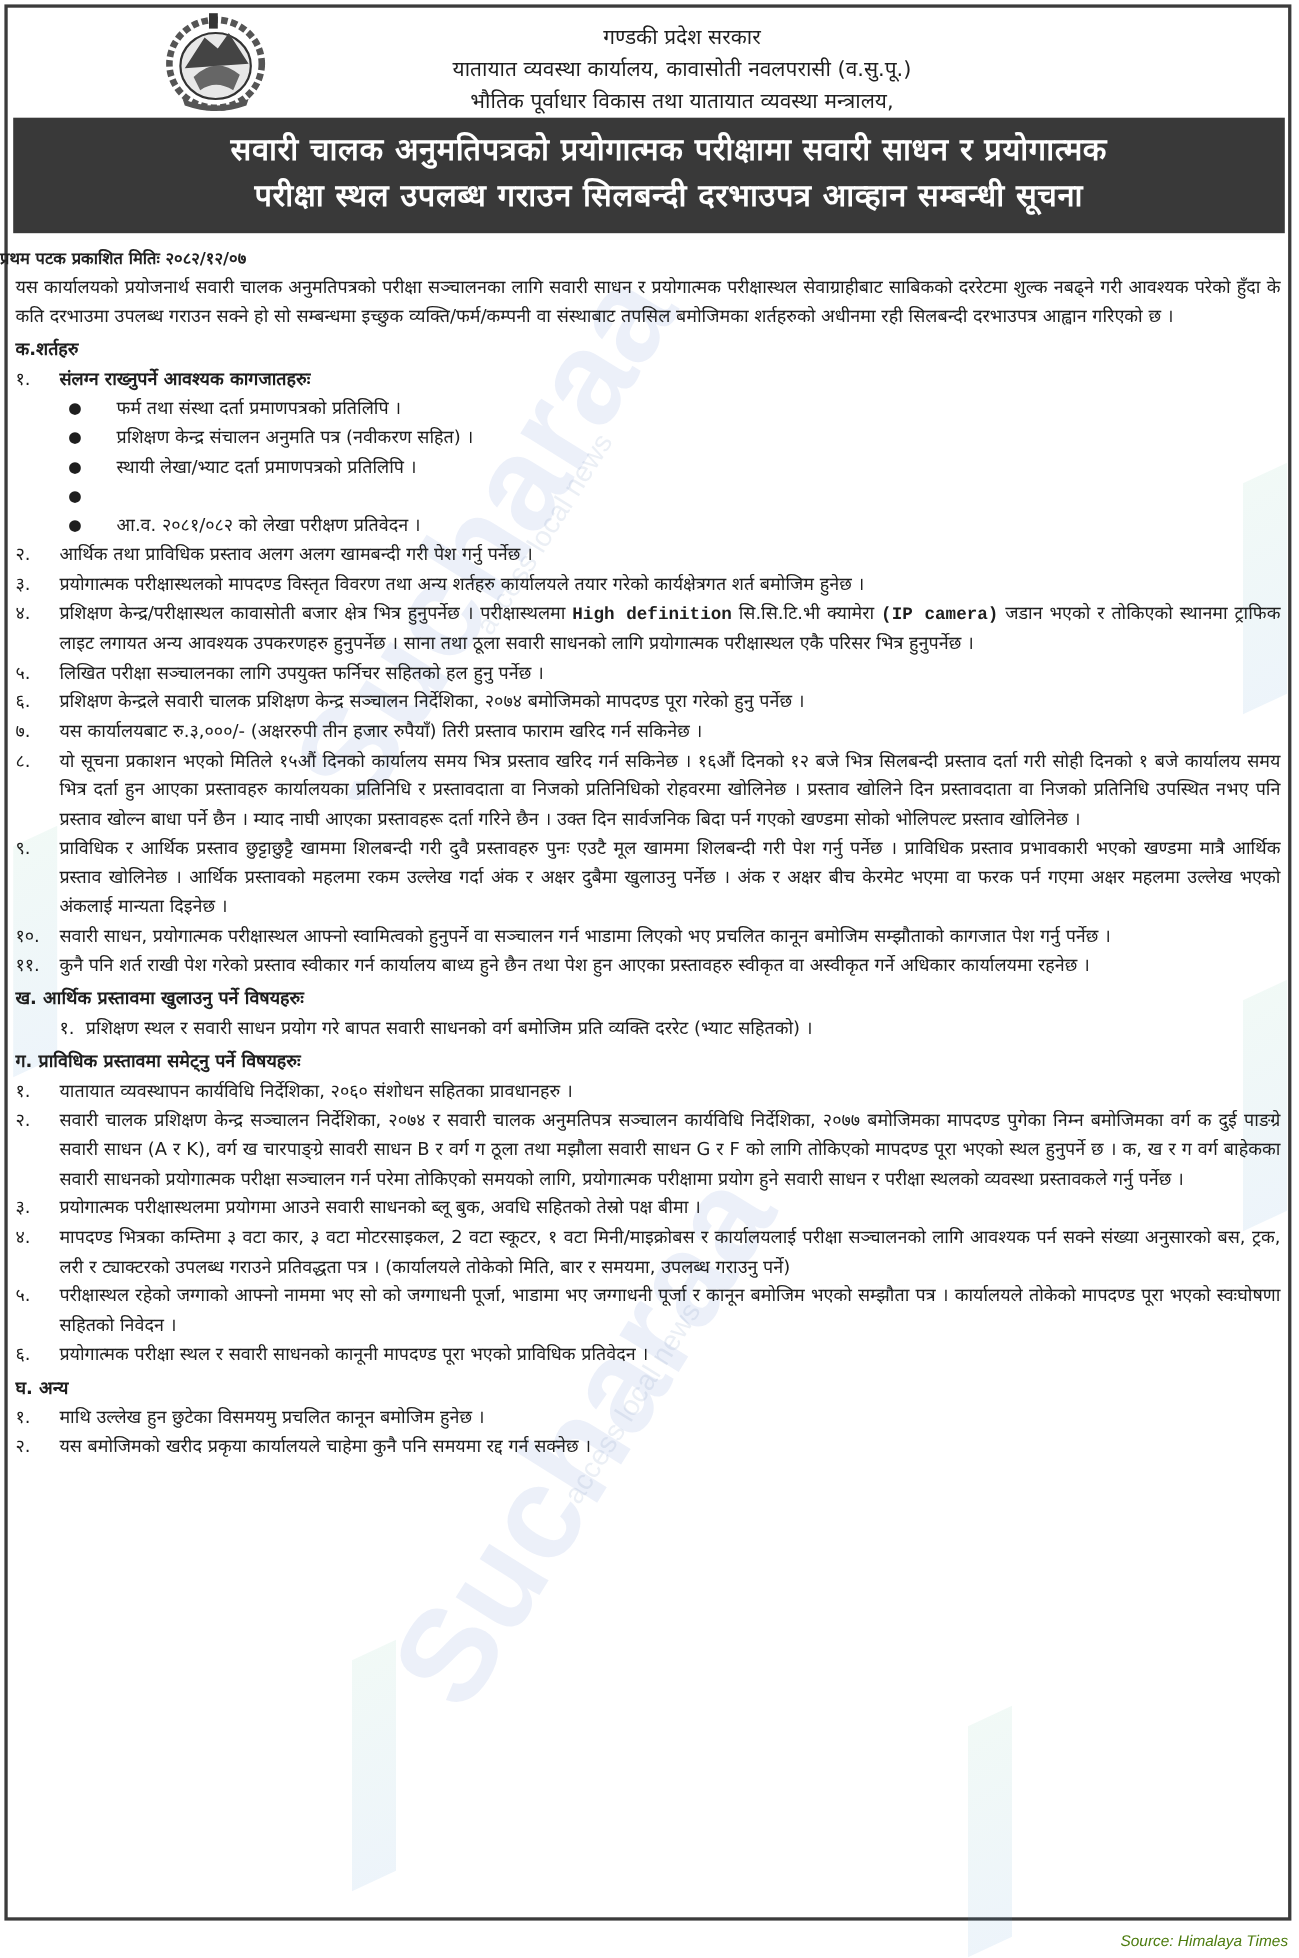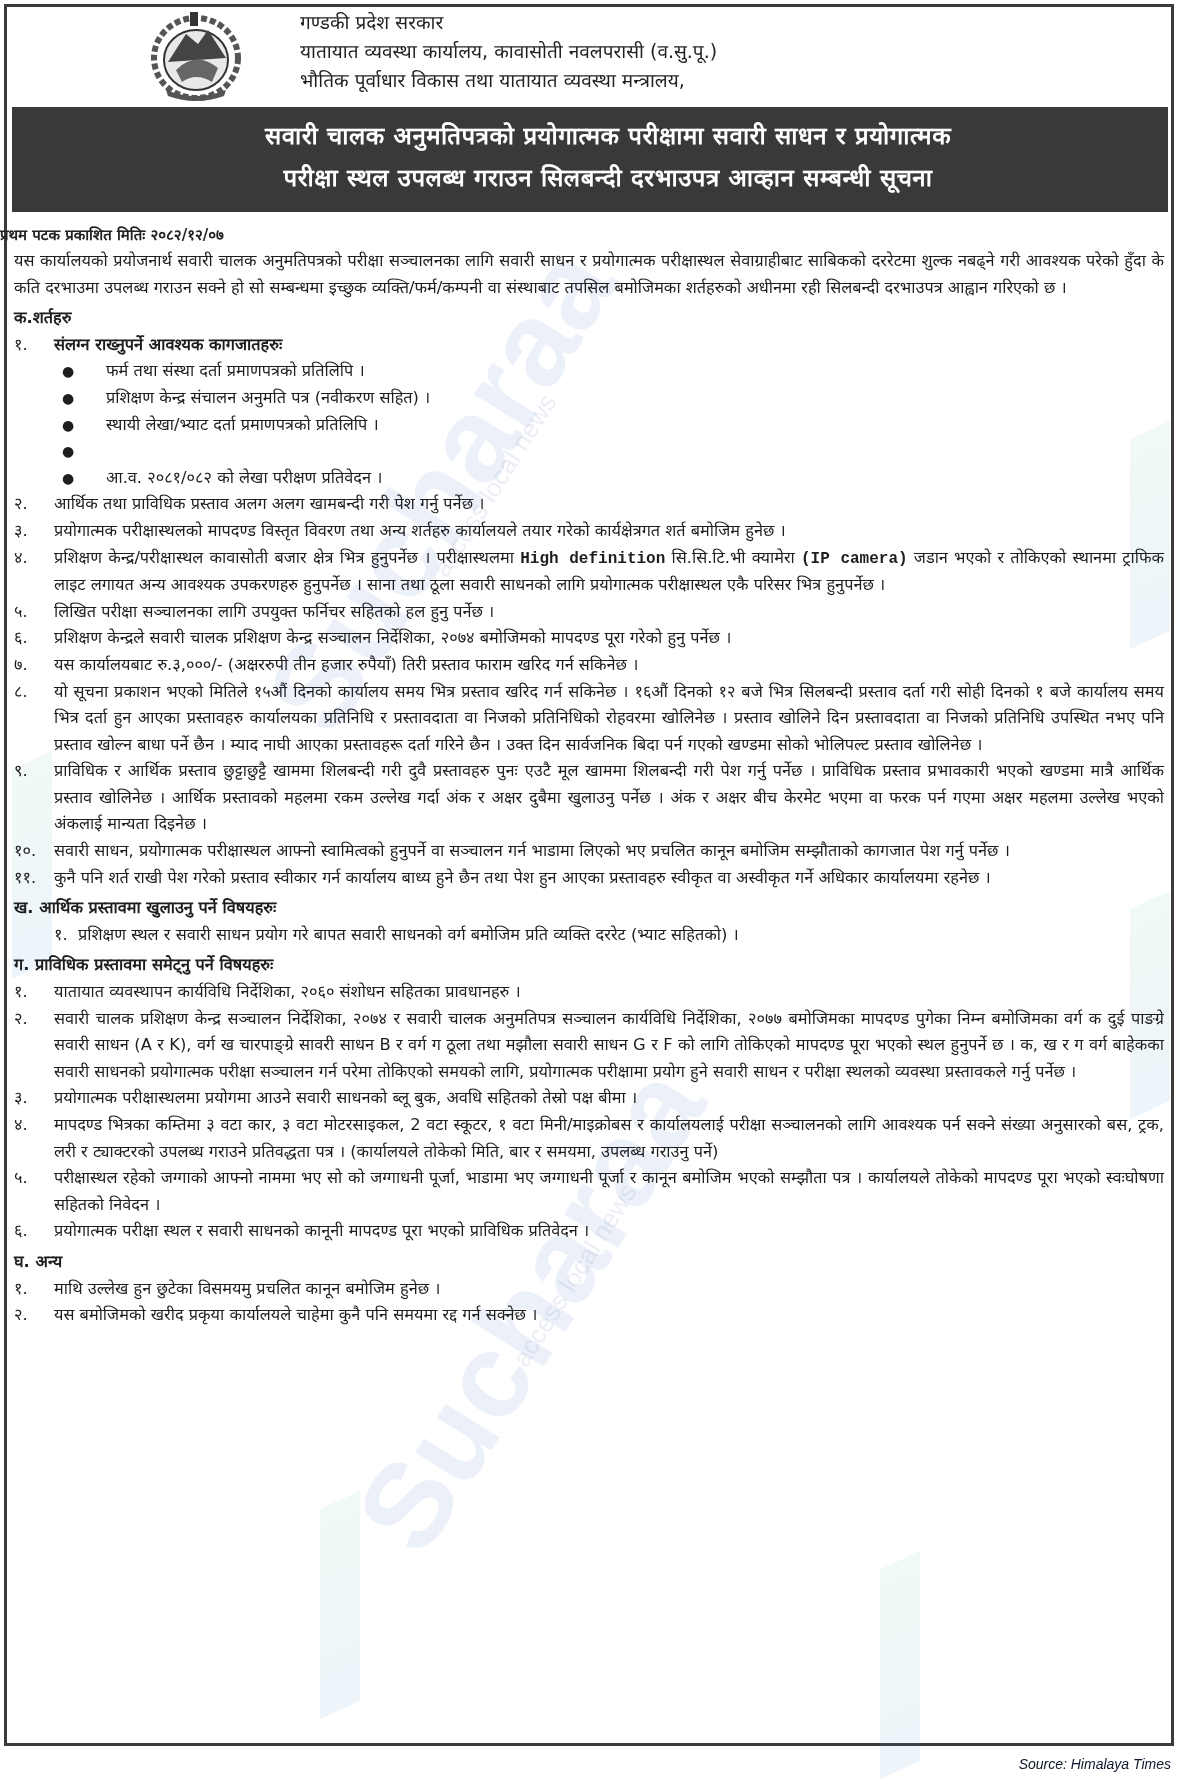--- a/index.html
+++ b/index.html
@@ -17,41 +17,41 @@
     transform: rotate(-58deg); white-space: nowrap;
   }
   .watermark.small { font-size: 26px; font-weight: normal; color: rgba(90,120,170,0.12); }
   .wm-shape {
     position: absolute; width: 40px; height: 210px; pointer-events: none;
     background: linear-gradient(180deg, rgba(120,200,170,0.10), rgba(80,150,210,0.10));
     transform: skewY(-25deg);
   }
   .header { position: absolute; left: 0; top: 0; width: 100%; height: 100px; }
   .emblem { position: absolute; left: 146px; top: 10px; width: 100px; height: 92px; }
-  .header-lines { position: absolute; left: 300px; top: 8px; width: 640px; }
+  .header-lines { position: absolute; left: 300px; top: 20px; width: 640px; text-align: center; }
   .header-lines div { font-size: 19px; line-height: 29px; color: #1f1f1f; }
   .banner {
     position: absolute; left: 12px; top: 107px; width: 1156px; height: 105px;
     background: #393939; color: #fff; text-align: center; box-sizing: border-box; padding-top: 8px;
   }
-  .banner div { font-size: 24px; font-weight: bold; line-height: 42px; letter-spacing: 0.5px; padding-left: 36px; }
+  .banner div { font-size: 28px; font-weight: bold; line-height: 42px; letter-spacing: 0.5px; padding-left: 36px; }
   .pubdate { position: absolute; top: 224px; left: 0; width: 100%; font-size: 15px; font-weight: bold; color: #222; }
   .content { position: absolute; left: 14px; top: 248px; width: 1150px; font-size: 16.3px; line-height: 26.6px; color: #1e1e1e; }
   .para { text-align: justify; margin: 0; }
   .sec-head { font-weight: bold; margin: 4px 0 0 0; }
   .item { display: flex; margin: 0; }
   .item .num { width: 40px; flex: 0 0 40px; }
   .item .txt { flex: 1; text-align: justify; }
   .item.sub { padding-left: 40px; }
   .bullet { display: flex; padding-left: 48px; }
   .bullet .dot { width: 44px; flex: 0 0 44px; font-size: 14px; }
   .b-en { font-family: Liberation Mono, monospace; font-weight: bold; font-size: 16px; }
   .source {
     position: absolute; right: 10px; top: 1756px; font-family: "Liberation Sans", sans-serif;
-    font-style: italic; font-size: 14px; color: #0f172a;
+    font-style: italic; font-size: 14px; color: #4d7c0f;
   }
 </style>
 </head>
 <body>
 
 <div class="frame"></div>
 
 <div class="wm-shape" style="left:1130px; top:430px;"></div>
 <div class="wm-shape" style="left:1130px; top:900px;"></div>
 <div class="wm-shape" style="left:12px; top:760px;"></div>

